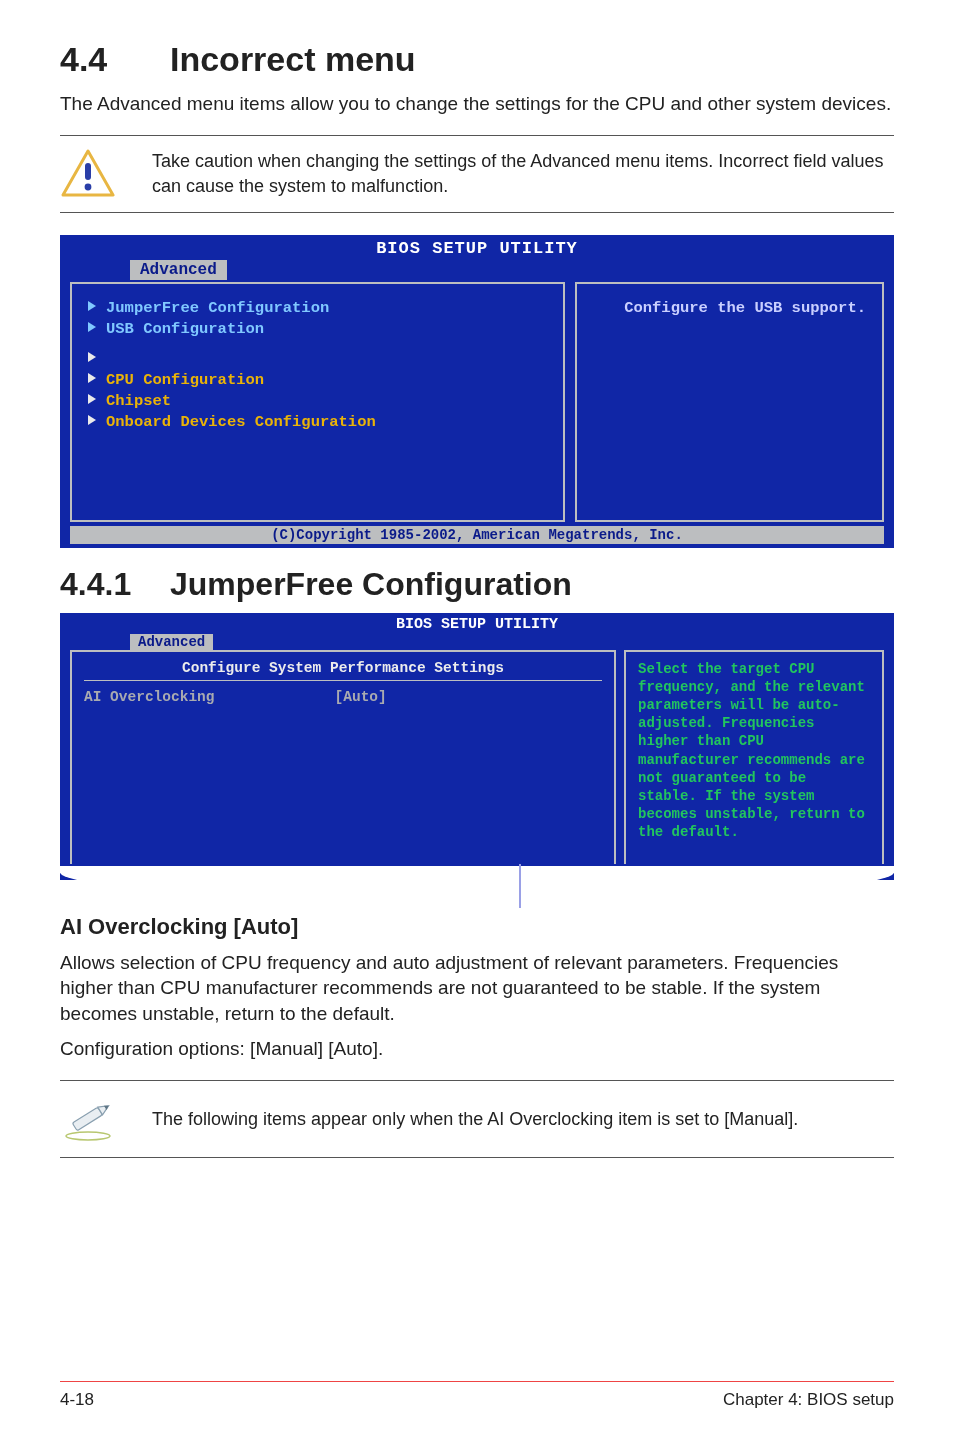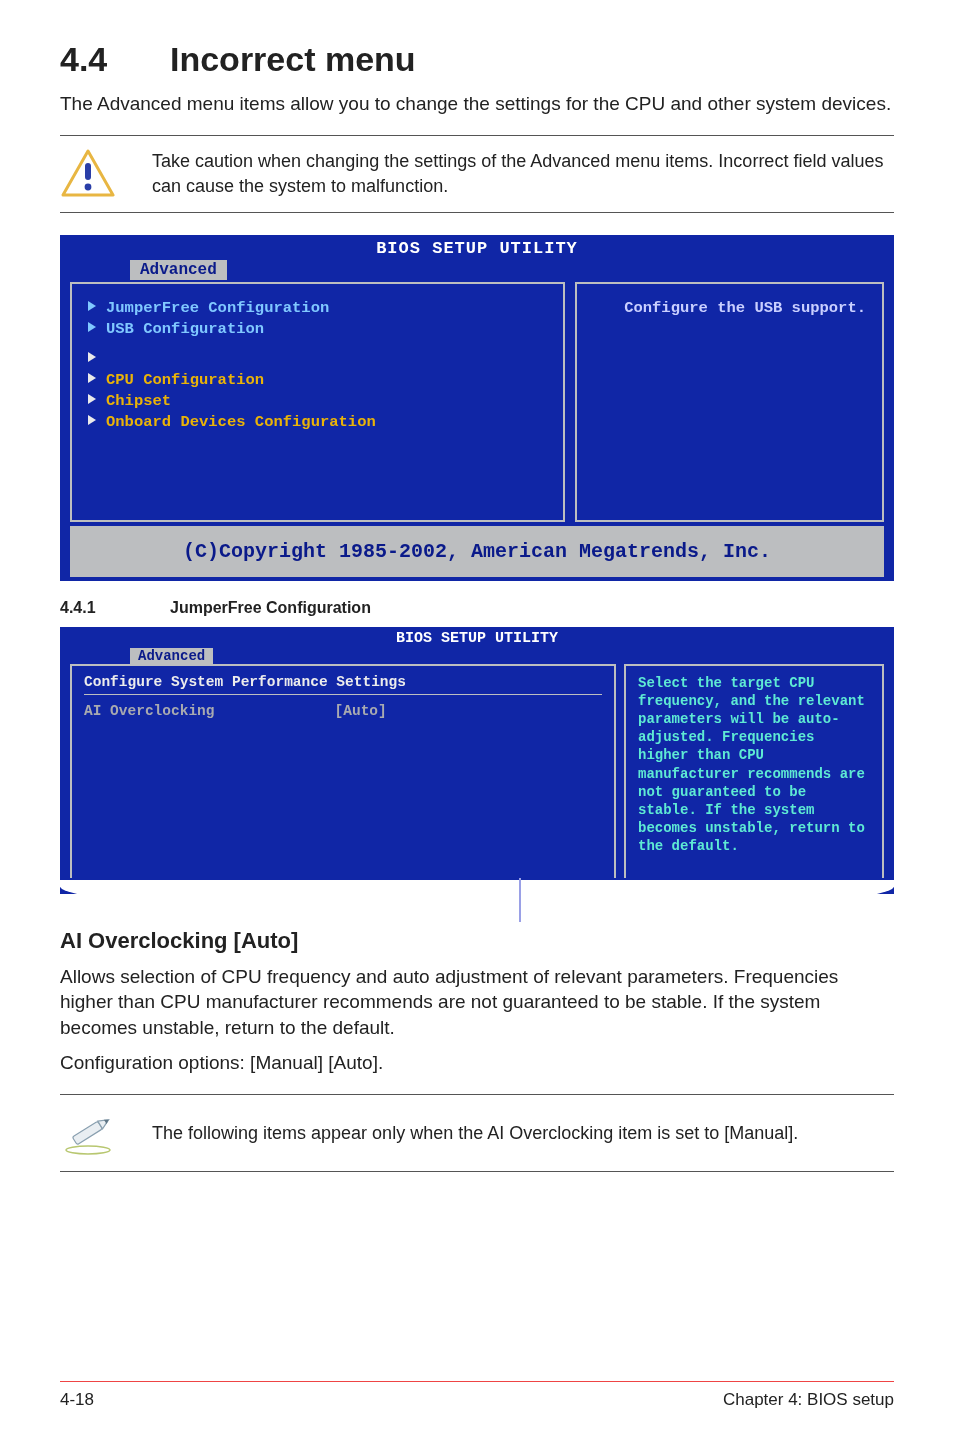--- a/index.html
+++ b/index.html
@@ -96,27 +96,27 @@
     margin-right: 10px;
     vertical-align: 1px;
   }
   .arrow.blue { border-left: 8px solid #80c8ff; }
   .arrow.white { border-left: 8px solid #eaeaea; }
   .bios .copyright {
     background: #bcbec0;
     color: #0a1a8a;
     font-family: "Courier New", monospace;
     font-weight: bold;
-    font-size: 20px;
+    font-size: 14px;
     text-align: center;
-    padding: 14px 0;
+    padding: 1px 0;
     margin: 4px 10px 0 10px;
   }
   h2.subsection {
-    font-size: 16px;
+    font-size: 32px;
     font-weight: bold;
     margin: 8px 0 10px 0;
   }
   h2.subsection .num { display:inline-block; width:110px; }
   
   .bios2 {
     width: 100%;
     background: #1026a6;
     position: relative;
     padding-bottom: 16px;
@@ -137,26 +137,26 @@
     font-family: "Courier New", monospace;
     font-weight: bold;
     font-size: 14px;
     padding: 0 8px;
   }
   .bios2 .panes { display:flex; gap:8px; padding: 0 10px; }
   .bios2 .pane { border:2px solid #bcbec0; border-bottom:none; padding: 8px 12px 22px 12px; }
   .bios2 .pane.left { flex:1 1 auto; }
   .bios2 .pane.right { flex:0 0 260px; }
   .bios2 .heading {
-    color: #ececec; font-family:"Courier New",monospace; font-weight:bold; font-size:14.5px;
+    color: #ececec; font-family:"Courier New",monospace; font-weight:bold; font-size:14.5px;text-align:center;
   }
   .bios2 hr { border:none; border-top:1px solid #bcbec0; margin:4px 0 8px 0; }
   .bios2 .grey { color:#a8aab0; font-family:"Courier New",monospace; font-weight:bold; font-size:14.5px; }
   .bios2 .grey .val { display:inline-block; margin-left: 120px; }
-  .bios2 .help { color:#5eead4; font-family:"Courier New",monospace; font-weight:bold; font-size:14px; line-height:1.3; }
+  .bios2 .help { color:#22c55e; font-family:"Courier New",monospace; font-weight:bold; font-size:14px; line-height:1.3; }
   .bios2 .curve {
     position:absolute; left:0; right:0; bottom:-2px; height:34px;
     background:#fff;
     border-top-left-radius: 900px 60px;
     border-top-right-radius: 900px 60px;
     transform: translateY(18px) scaleY(-1);
     pointer-events:none;
   }
   .bios2 .curve::before {
     content:""; position:absolute; left:55%; top:-8px; width:2px; height:44px; background:#9aa0e6;

